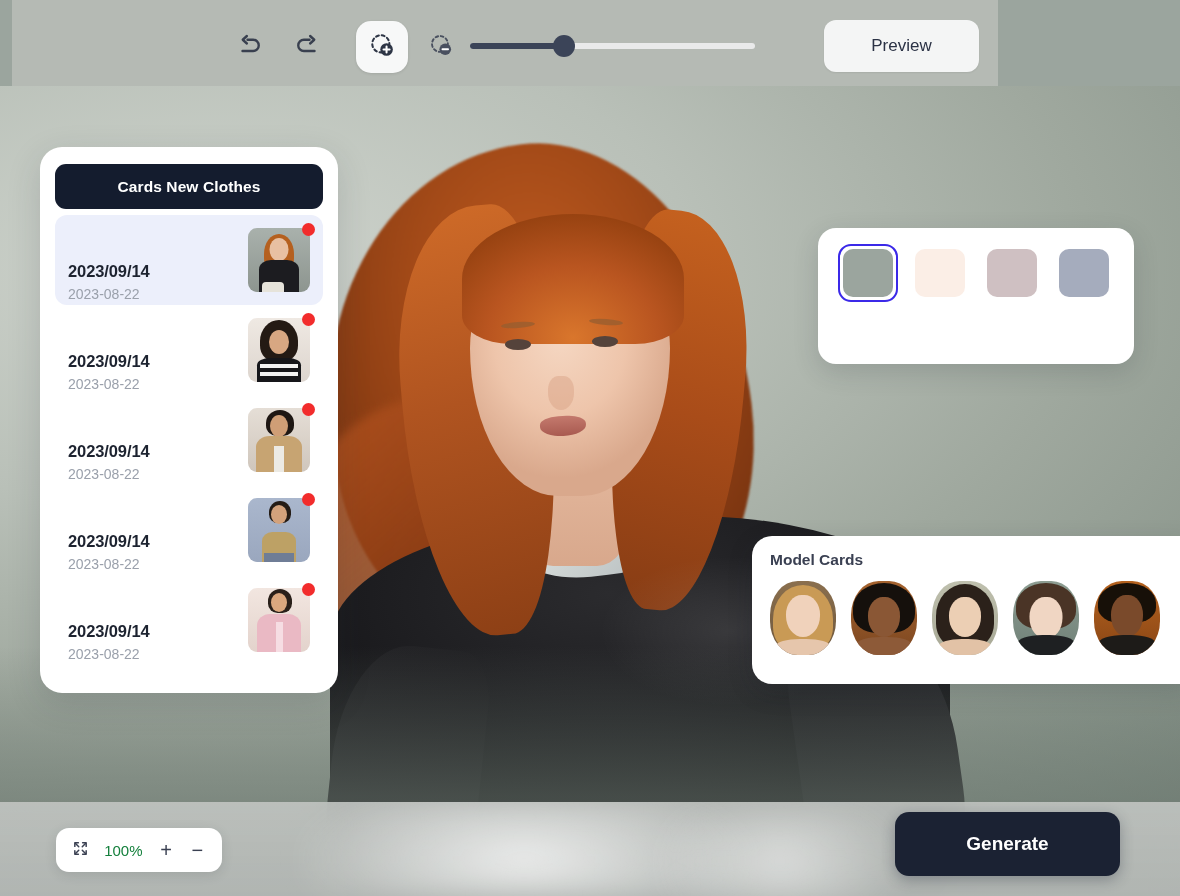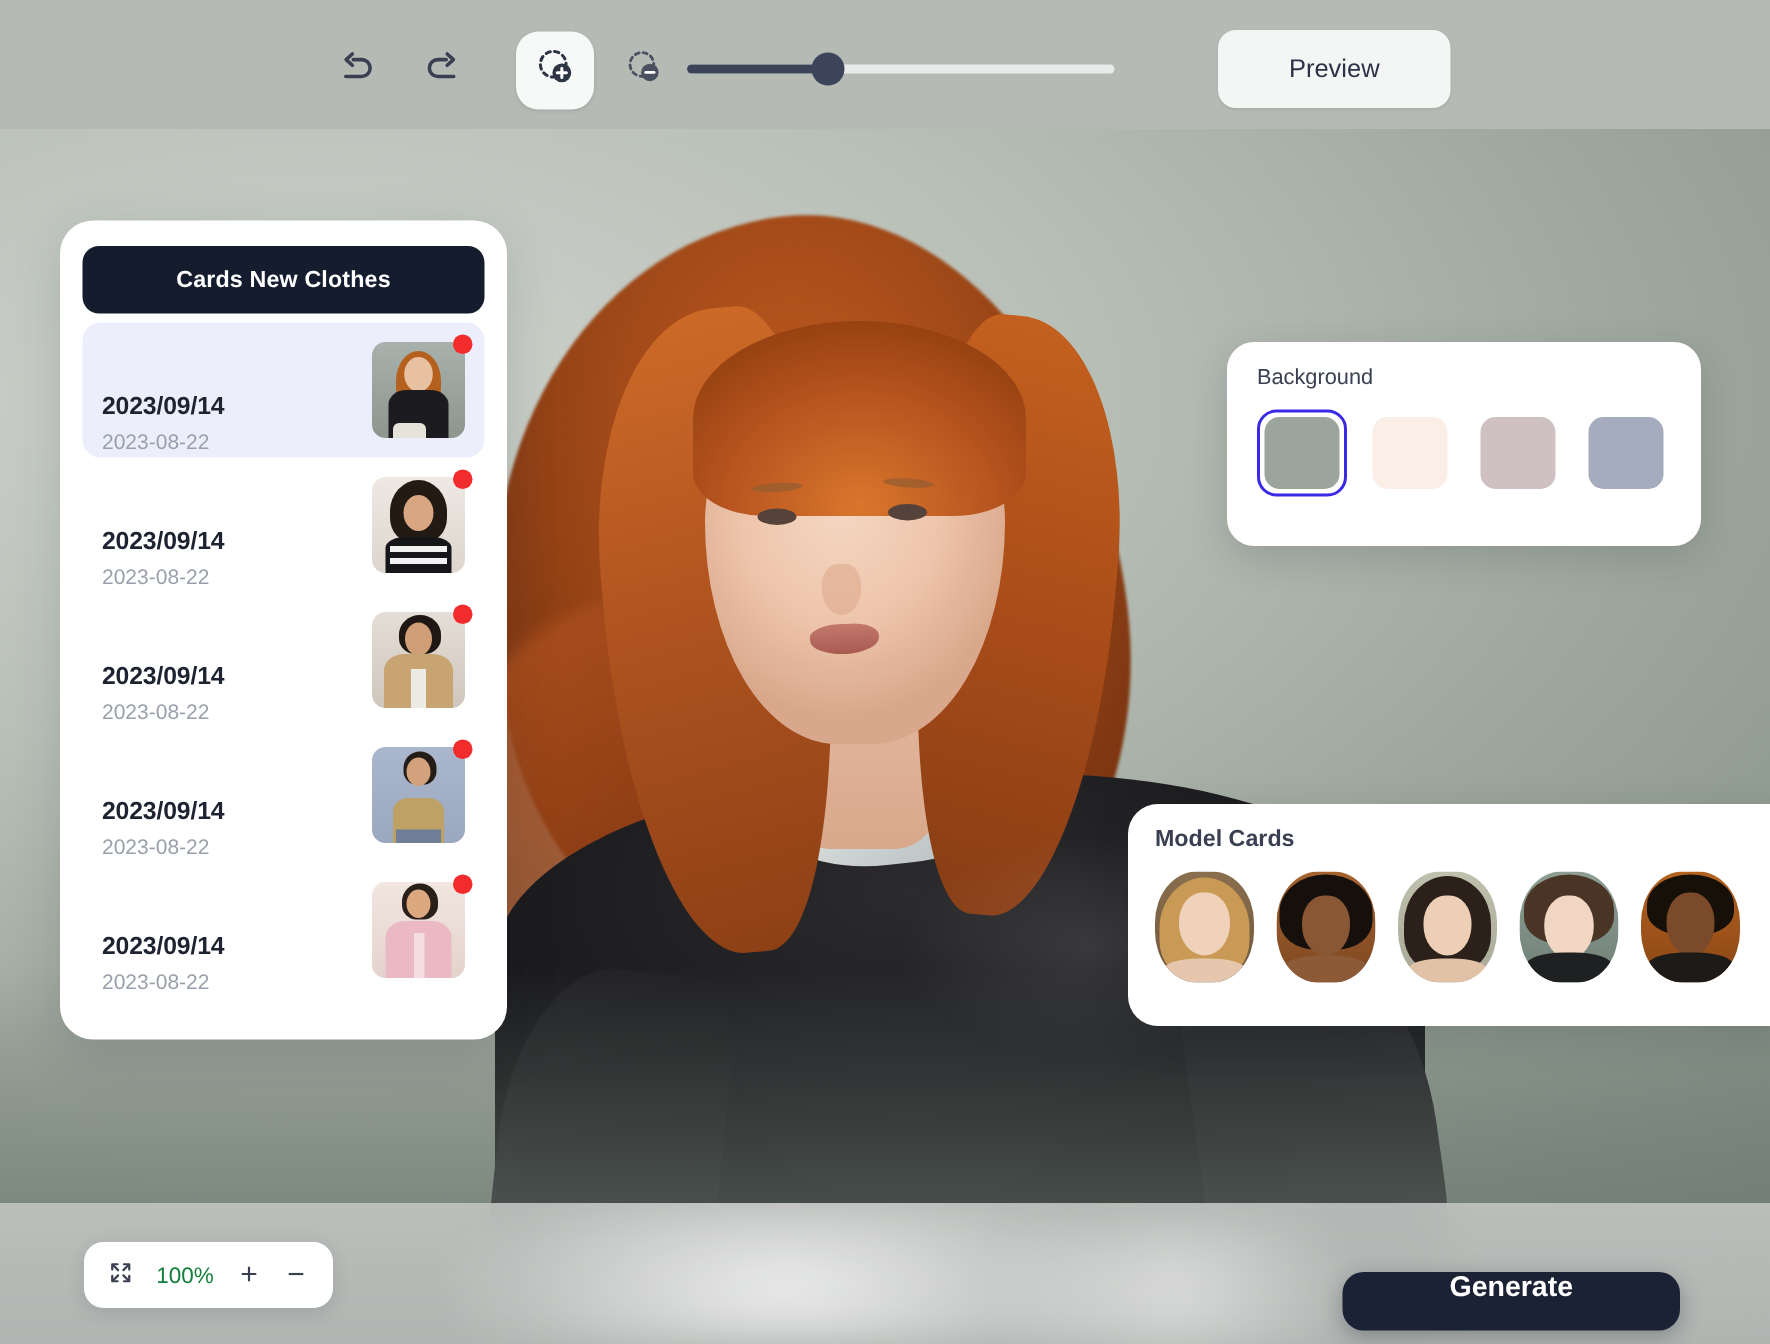--- a/index.html
+++ b/index.html
@@ -9,22 +9,22 @@
     height: 896px;
     font-family: "Liberation Sans", sans-serif;
     background: #9ba59e;
     overflow: hidden;
     position: relative;
   }
 
   
   .toolbar {
     position: absolute;
-    top: 0; left: 0;
-    width: 1180px;
+    top: 0; left: 12px;
+    width: 986px;
     height: 86px;
     background: #b5bab4;
     display: flex;
     align-items: center;
     z-index: 40;
   }
 
   .tb-icon-btn {
     width: 44px; height: 44px;
     display: flex; align-items: center; justify-content: center;
@@ -433,28 +433,28 @@
   .zoom-icon-btn {
     width: 24px; height: 24px;
     display: flex; align-items: center; justify-content: center;
     cursor: pointer;
     color: #3a4052;
     font-size: 20px;
     line-height: 1;
   }
   .generate-btn {
     position: absolute;
-    left: 895px; top: 848px;
-    width: 225px; height: 39px;
+    left: 895px; top: 812px;
+    width: 225px; height: 64px;
     background: #1b2233;
     border-radius: 14px;
     color: #ffffff;
     font-size: 19px;
     font-weight: bold;
-    display: flex; align-items: flex-start; justify-content: center;
+    display: flex; align-items: center; justify-content: center;
     cursor: pointer;
     box-shadow: 0 4px 14px rgba(20,28,46,.3);
     z-index: 31;
   }
 </style>
 </head>
 <body>
 
 <div class="canvas">
   <div class="canvas-bg"></div>
@@ -631,21 +631,20 @@
           </div>
         </div>
         <div class="ci-badge"></div>
       </div>
     </div>
 
   </div>
 </div>
 
 <div class="bg-panel">
-  <div class="bg-title">Background</div>
   <div class="bg-swatches">
     <div class="bg-sw-outer active">
       <div class="bg-sw" style="background:#9ba59e"></div>
     </div>
     <div class="bg-sw-outer">
       <div class="bg-sw" style="background:#fbeee6"></div>
     </div>
     <div class="bg-sw-outer">
       <div class="bg-sw" style="background:#cfc0c2"></div>
     </div>

